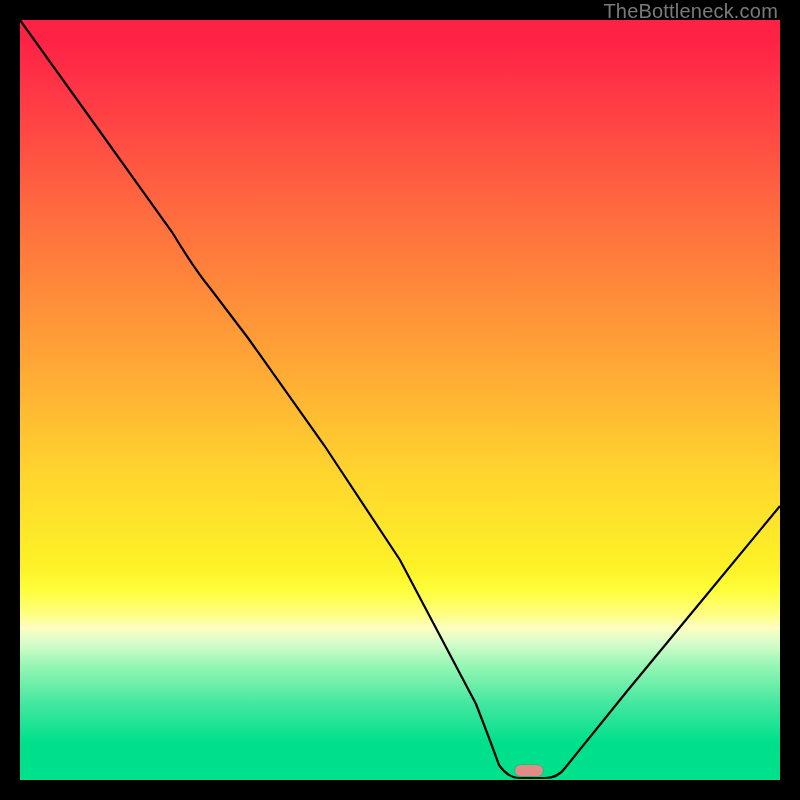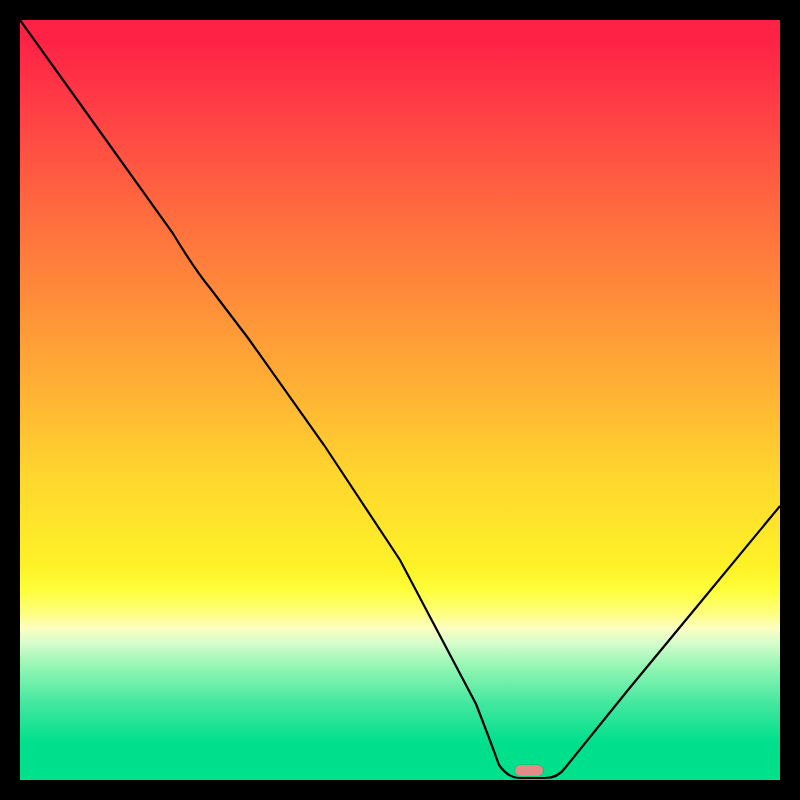--- a/index.html
+++ b/index.html
@@ -64,20 +64,21 @@
     color: #7a7a7a;
     font-size: 20px;
     font-weight: 400;
     letter-spacing: 0.2px;
   }
 </style>
 </head>
 <body>
 
 <div class="frame">
+  <div class="watermark">TheBottleneck.com</div>
 
   <div class="plot-area">
     <svg class="curve" viewBox="0 0 760 760" preserveAspectRatio="none">
       <path d="M 0 0
                L 76 106
                L 152 212
                Q 175 250 190 268
                L 228 318
                L 304 425
                L 380 540

